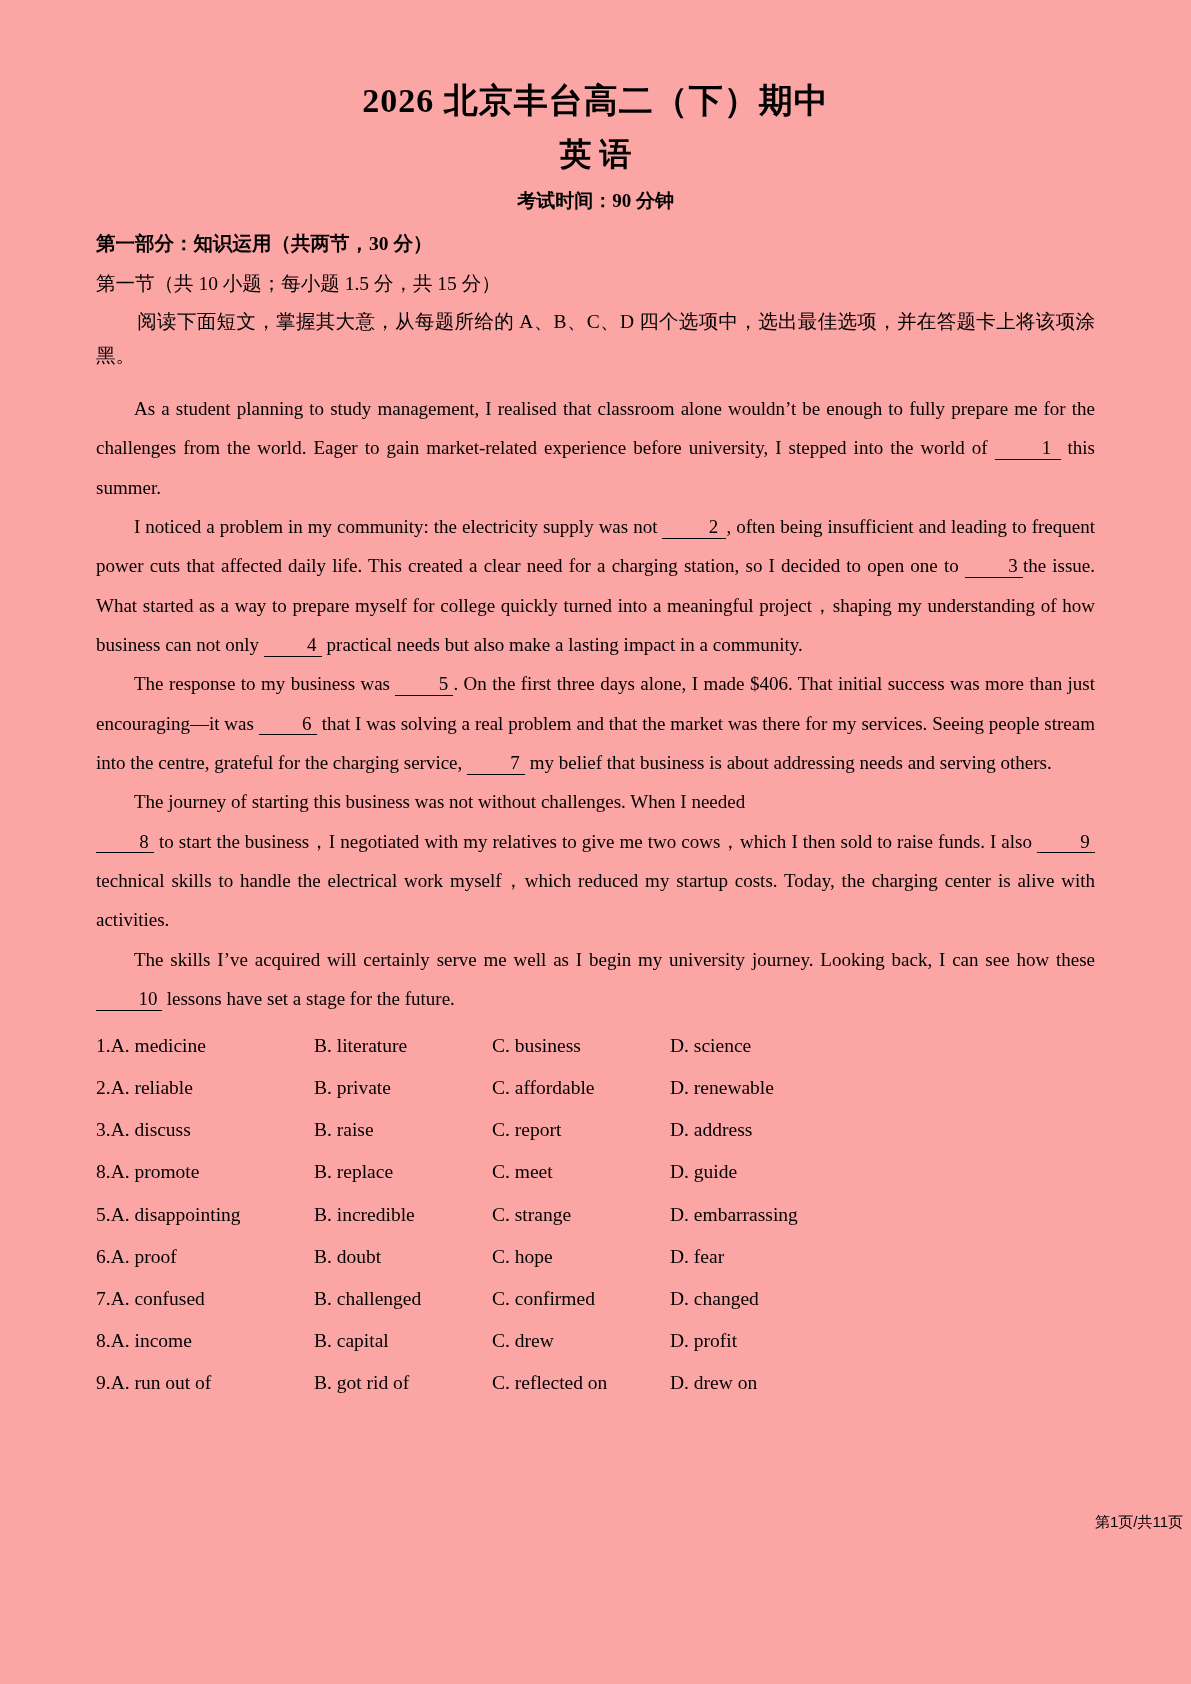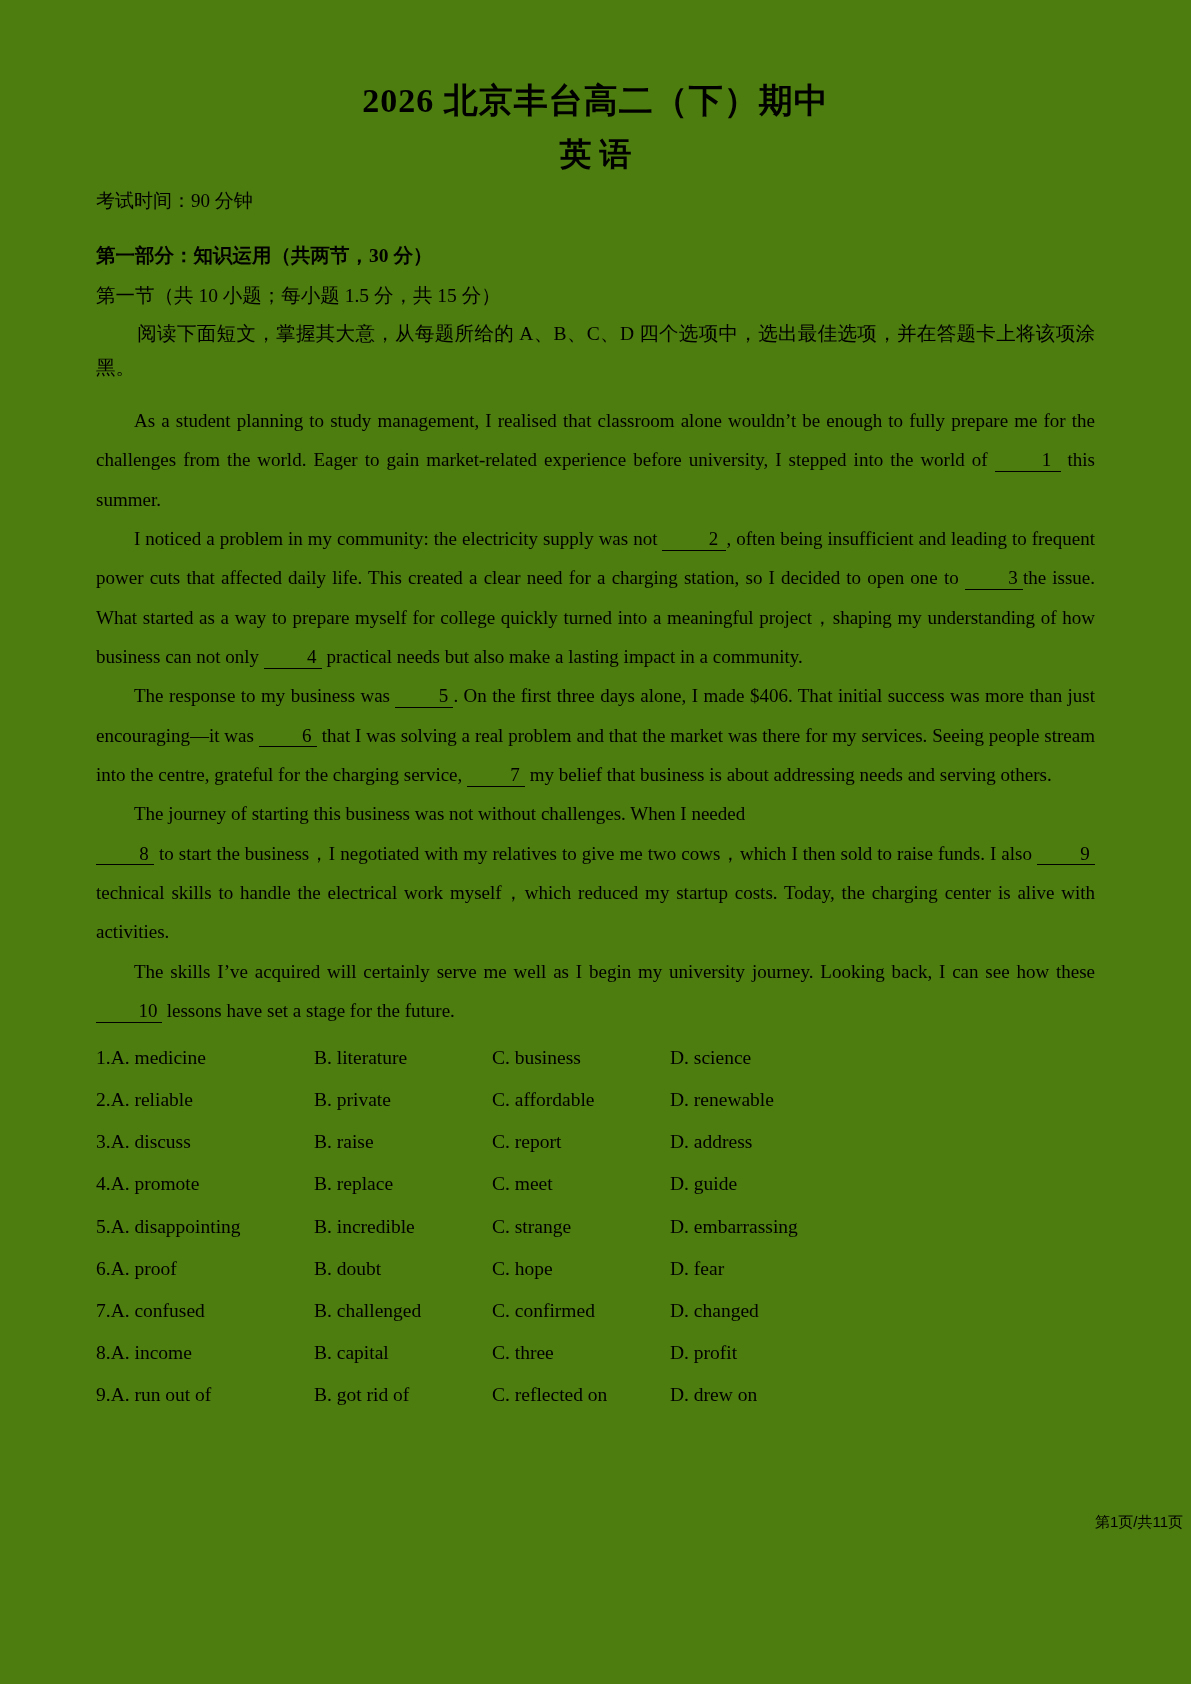--- a/index.html
+++ b/index.html
@@ -9,43 +9,44 @@
   }
   body {
     font-family: "Liberation Serif", "DejaVu Serif", serif;
     color: #000000;
   }
   .page {
     position: relative;
     width: 1191px;
     height: 1684px;
     margin: 0 auto;
-    background: #4d7c0f;
+    background: #fca5a5;
     box-sizing: border-box;
     padding: 78px 96px 0 96px;
   }
   .doc-title {
     text-align: center;
     font-size: 34px;
     font-weight: bold;
     letter-spacing: 1px;
     margin: 0 0 10px 0;
     line-height: 1.35;
   }
   .subject-title {
     text-align: center;
     font-size: 32px;
     font-weight: bold;
     margin: 0 0 14px 0;
     line-height: 1.3;
   }
   .exam-time {
+    text-align: center;
     font-size: 19px;
-    font-weight: normal;
-    margin: 0 0 28px 0;
+    font-weight: bold;
+    margin: 0 0 16px 0;
     line-height: 1.3;
   }
   .section-head {
     font-size: 19.5px;
     font-weight: bold;
     margin: 12px 0 8px 0;
     line-height: 1.45;
   }
   .section-sub {
     font-size: 19.5px;
@@ -142,21 +143,21 @@
       <span class="c-c">C. affordable</span>
       <span class="c-d">D. renewable</span>
     </div>
     <div class="opt-row">
       <span class="c-num">3.A. discuss</span>
       <span class="c-b">B. raise</span>
       <span class="c-c">C. report</span>
       <span class="c-d">D. address</span>
     </div>
     <div class="opt-row">
-      <span class="c-num">4.A. promote</span>
+      <span class="c-num">8.A. promote</span>
       <span class="c-b">B. replace</span>
       <span class="c-c">C. meet</span>
       <span class="c-d">D. guide</span>
     </div>
     <div class="opt-row">
       <span class="c-num">5.A. disappointing</span>
       <span class="c-b">B. incredible</span>
       <span class="c-c">C. strange</span>
       <span class="c-d">D. embarrassing</span>
     </div>
@@ -168,21 +169,21 @@
     </div>
     <div class="opt-row">
       <span class="c-num">7.A. confused</span>
       <span class="c-b">B. challenged</span>
       <span class="c-c">C. confirmed</span>
       <span class="c-d">D. changed</span>
     </div>
     <div class="opt-row">
       <span class="c-num">8.A. income</span>
       <span class="c-b">B. capital</span>
-      <span class="c-c">C. three</span>
+      <span class="c-c">C. drew</span>
       <span class="c-d">D. profit</span>
     </div>
     <div class="opt-row">
       <span class="c-num">9.A. run out of</span>
       <span class="c-b">B. got rid of</span>
       <span class="c-c">C. reflected on</span>
       <span class="c-d">D. drew on</span>
     </div>
   </div>
 

